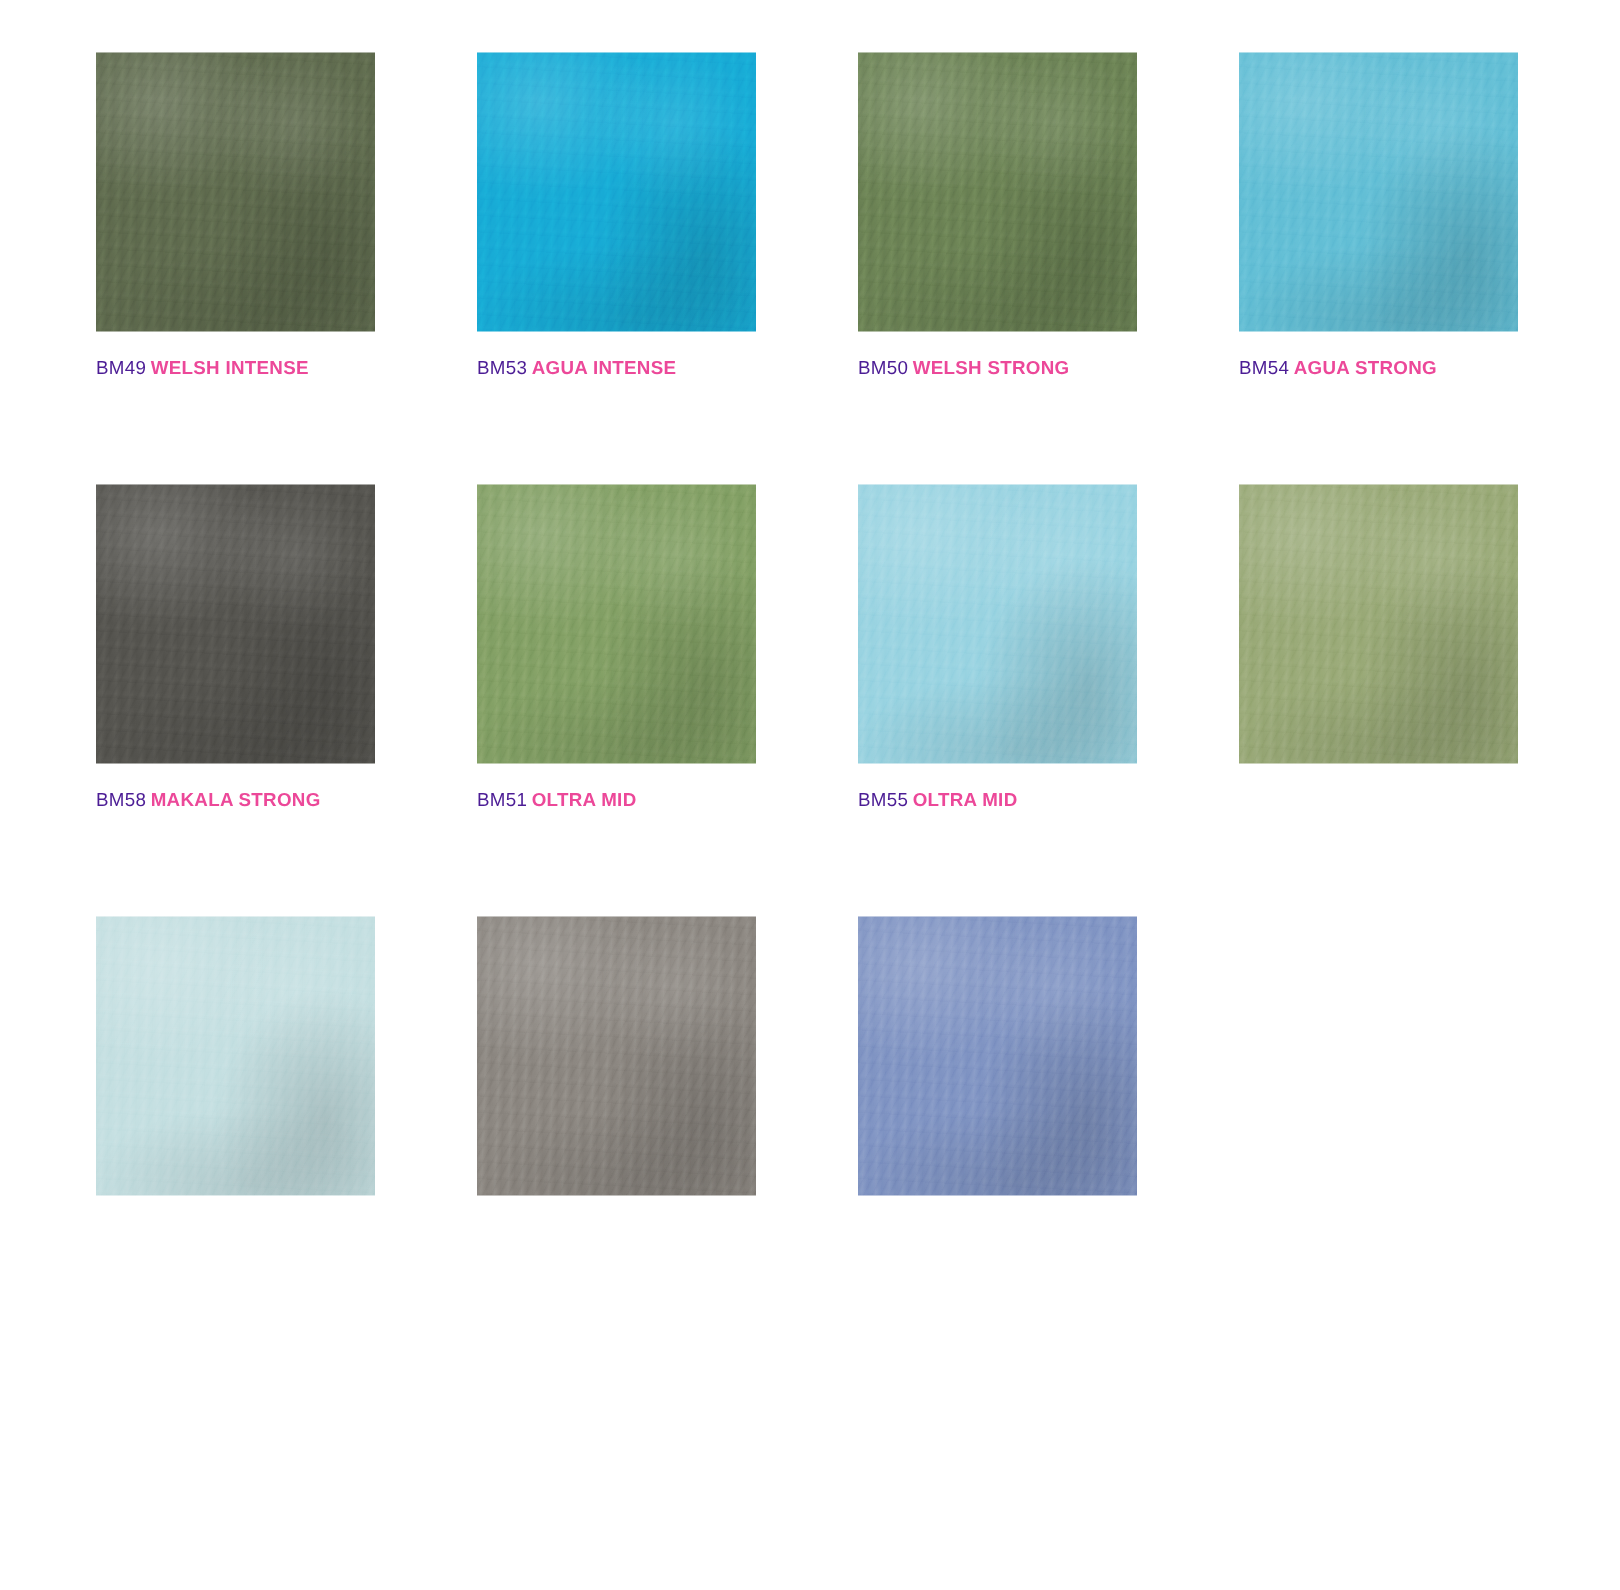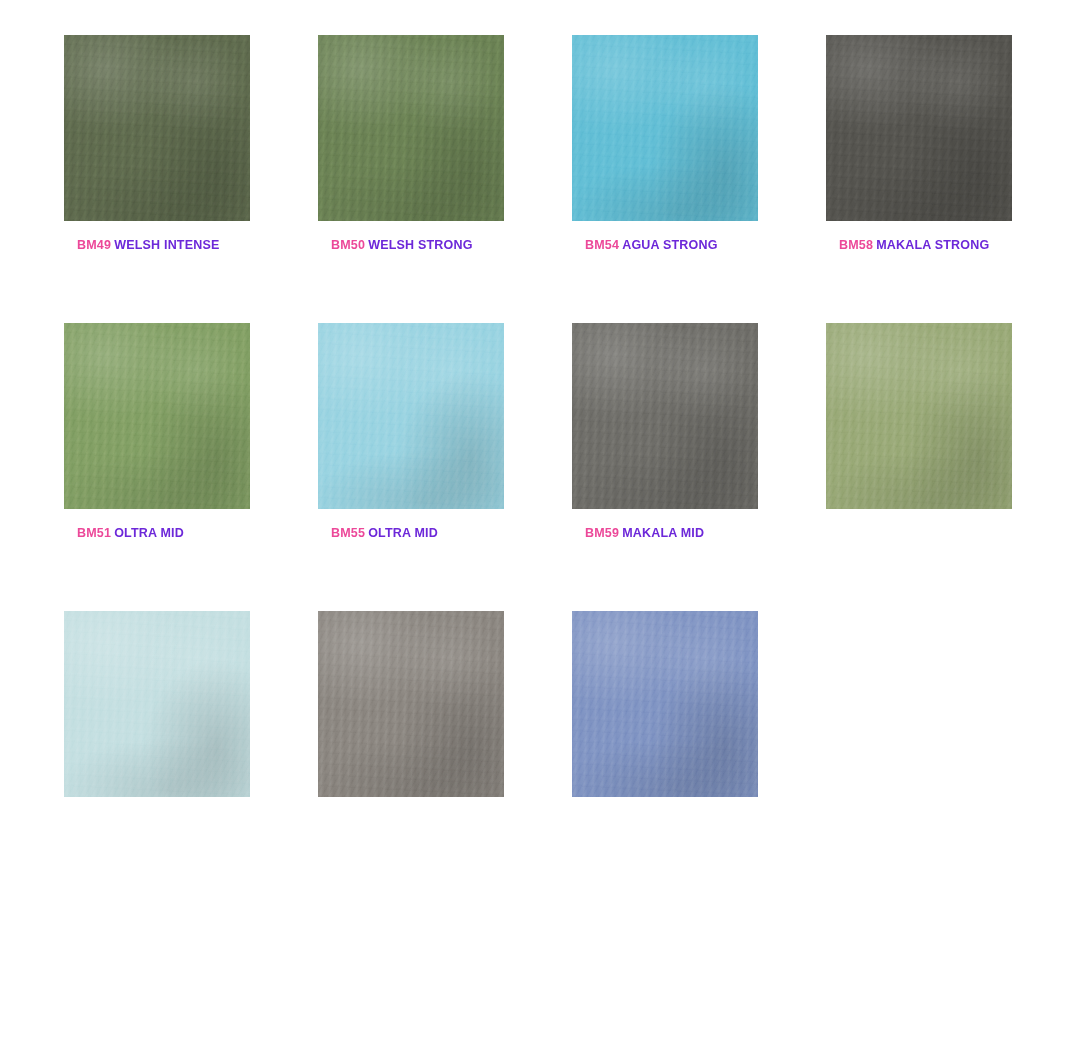--- a/index.html
+++ b/index.html
@@ -97,45 +97,53 @@
   }
 
   .swatch-label {
     margin-top: 17px;
     font-size: 12.5px;
     line-height: 1.2;
     letter-spacing: 0.2px;
     white-space: nowrap;
   }
   .swatch-code {
+    color: #4c1d95;
+    font-weight: 400;
+  }
+  .swatch-name {
     color: #ec4899;
-    font-weight: 700;
-    margin-left: 13px;
-  }
-  .swatch-name {
-    color: #6d28d9;
     font-weight: 700;
     margin-left: 3px;
   }
 </style>
 </head>
 <body>
 
 <div class="sheet">
   <div class="swatch-grid">
       <div class="swatch-cell">
         <div class="swatch-chip" style="background-color: rgb(95, 107, 78);">
           <div class="tex-a"></div>
           <div class="tex-b"></div>
           <div class="tex-c"></div>
           <div class="tex-d"></div>
         </div>
         <div class="swatch-label"><span class="swatch-code">BM49</span><span class="swatch-name">WELSH INTENSE</span></div>
       </div>
       <div class="swatch-cell">
+        <div class="swatch-chip" style="background-color: rgb(23, 171, 214);">
+          <div class="tex-a"></div>
+          <div class="tex-b"></div>
+          <div class="tex-c"></div>
+          <div class="tex-d"></div>
+        </div>
+        <div class="swatch-label"><span class="swatch-code">BM53</span><span class="swatch-name">AGUA INTENSE</span></div>
+      </div>
+      <div class="swatch-cell">
         <div class="swatch-chip" style="background-color: rgb(107, 130, 84);">
           <div class="tex-a"></div>
           <div class="tex-b"></div>
           <div class="tex-c"></div>
           <div class="tex-d"></div>
         </div>
         <div class="swatch-label"><span class="swatch-code">BM50</span><span class="swatch-name">WELSH STRONG</span></div>
       </div>
       <div class="swatch-cell">
         <div class="swatch-chip" style="background-color: rgb(99, 191, 214);">
@@ -165,29 +173,20 @@
         <div class="swatch-label"><span class="swatch-code">BM51</span><span class="swatch-name">OLTRA MID</span></div>
       </div>
       <div class="swatch-cell">
         <div class="swatch-chip" style="background-color: rgb(154, 212, 226);">
           <div class="tex-a"></div>
           <div class="tex-b"></div>
           <div class="tex-c"></div>
           <div class="tex-d"></div>
         </div>
         <div class="swatch-label"><span class="swatch-code">BM55</span><span class="swatch-name">OLTRA MID</span></div>
-      </div>
-      <div class="swatch-cell">
-        <div class="swatch-chip" style="background-color: rgb(111, 110, 105);">
-          <div class="tex-a"></div>
-          <div class="tex-b"></div>
-          <div class="tex-c"></div>
-          <div class="tex-d"></div>
-        </div>
-        <div class="swatch-label"><span class="swatch-code">BM59</span><span class="swatch-name">MAKALA MID</span></div>
       </div>
       <div class="swatch-cell">
         <div class="swatch-chip" style="background-color: rgb(154, 170, 120);">
           <div class="tex-a"></div>
           <div class="tex-b"></div>
           <div class="tex-c"></div>
           <div class="tex-d"></div>
         </div>
       </div>
       <div class="swatch-cell">

